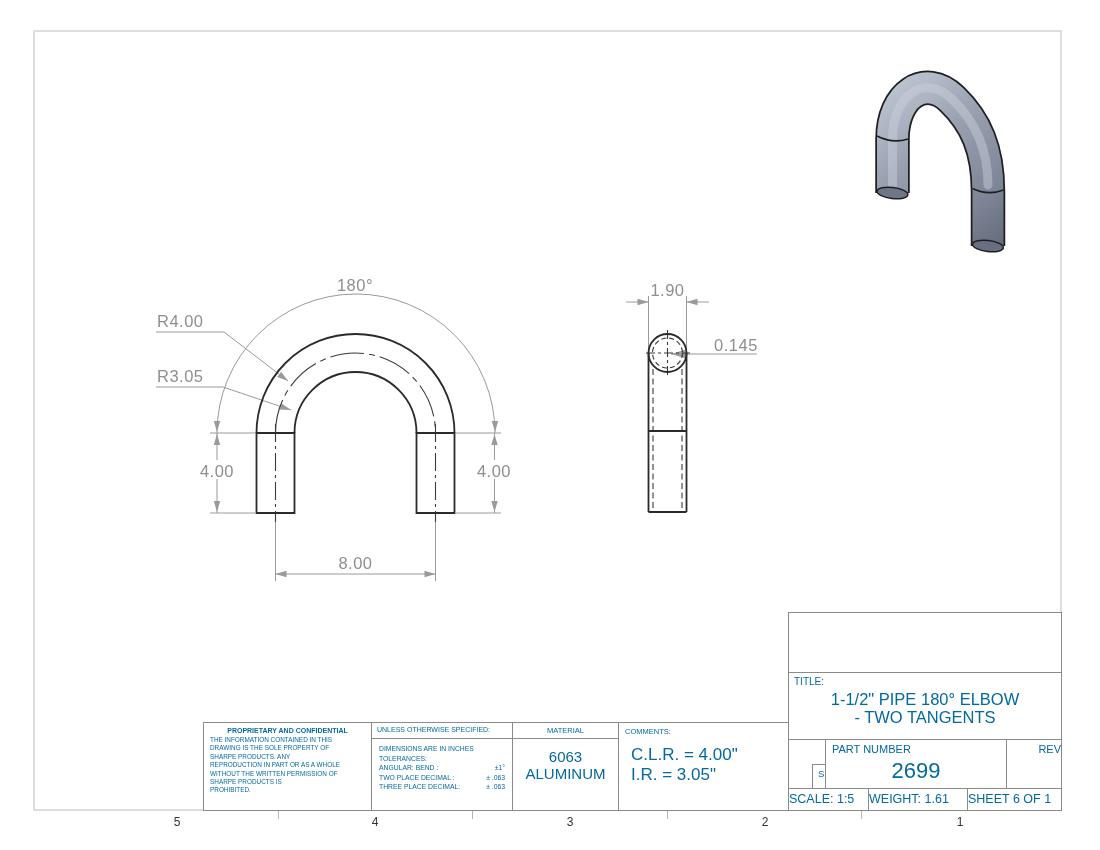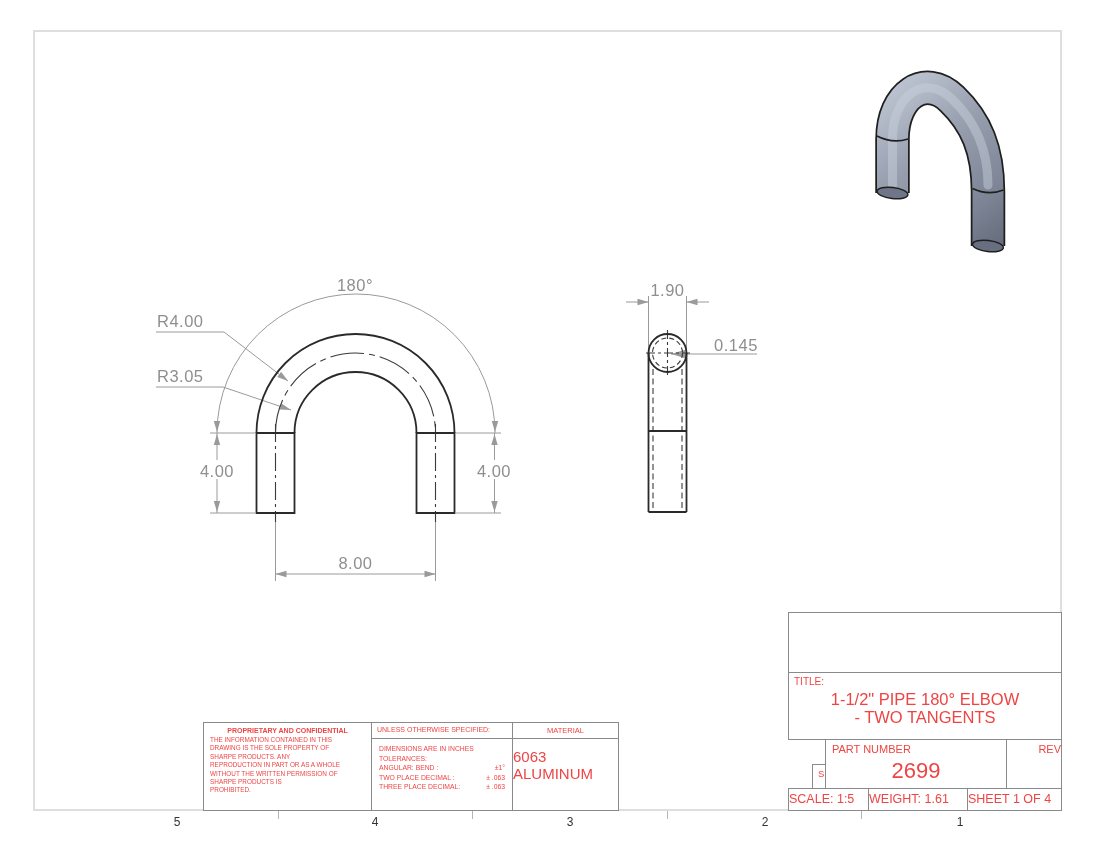--- a/index.html
+++ b/index.html
@@ -3,29 +3,29 @@
 <meta charset="utf-8">
 <style>
   html,body{margin:0;padding:0;background:#ffffff;}
   .sheet{position:relative;width:1100px;height:850px;background:#fff;overflow:hidden;
          font-family:"Liberation Sans", sans-serif;}
   .frame{position:absolute;left:33px;top:30px;width:1025px;height:777px;
          border:2px solid #dedede;}
   svg{position:absolute;left:0;top:0;}
   .dimtext{fill:#8f8f8f;font-size:16.5px;letter-spacing:0.5px;}
   
-  .cell{position:absolute;border:1px solid #8a8a8a;background:#fff;box-sizing:border-box;color:#ef4444;}
+  .cell{position:absolute;border:1px solid #8a8a8a;background:#fff;box-sizing:border-box;color:#0369a1;}
   .cell .hdr{border-bottom:1px solid #8a8a8a;}
   .prop-title{font-size:7px;font-weight:bold;text-align:center;padding-top:4px;}
   .prop-body{font-size:6.4px;line-height:8.4px;padding:2px 5px 0 6px;}
   .tol-hdr{font-size:7px;padding:3px 0 2px 5px;height:10px;}
   .tol-body{font-size:6.8px;line-height:9.5px;padding:5px 7px 0 7px;}
   .tol-row{display:flex;justify-content:space-between;}
   .mat-hdr{font-size:7.5px;text-align:center;padding:3px 0 2px 0;height:10px;}
-  .mat-body{font-size:15px;line-height:17px;margin-top:9px;}
+  .mat-body{font-size:15px;text-align:center;line-height:17px;margin-top:9px;}
   .com-hdr{font-size:7.5px;padding:4px 0 0 6px;}
   .com-body{font-size:17px;line-height:20px;padding-left:12px;margin-top:9px;}
   .tb-title-label{font-size:10px;padding:3px 0 0 5px;}
   .tb-title-lines{font-size:16.5px;text-align:center;line-height:18px;margin-top:3px;}
   .sz-label{font-size:9.5px;padding:3px 0 0 5px;}
   .sz-letter{font-size:28px;font-weight:bold;padding:1px 0 0 7px;line-height:26px;}
   .pn-label{font-size:11px;padding:3px 0 0 6px;}
   .pn-value{font-size:22px;text-align:center;margin-top:3px;}
   .rev-label{font-size:11px;text-align:right;padding-top:3px;}
   .srow{font-size:12.5px;line-height:21px;}
@@ -201,20 +201,27 @@
   </div>
 
   <div class="cell" style="left:512px;top:722px;width:107px;height:89px;">
     <div class="hdr mat-hdr">MATERIAL</div>
     <div class="mat-body">
       <div>6063</div>
       <div>ALUMINUM</div>
     </div>
   </div>
 
+  <div class="cell" style="left:618px;top:722px;width:171px;height:89px;">
+    <div class="com-hdr">COMMENTS:</div>
+    <div class="com-body">
+      <div>C.L.R. = 4.00"</div>
+      <div>I.R. = 3.05"</div>
+    </div>
+  </div>
 
   <div class="cell" style="left:788px;top:612px;width:274px;height:61px;"></div>
 
   <div class="cell" style="left:788px;top:672px;width:274px;height:68px;">
     <div class="tb-title-label">TITLE:</div>
     <div class="tb-title-lines">
       <div>1-1/2" PIPE 180° ELBOW</div>
       <div>- TWO TANGENTS</div>
     </div>
   </div>
@@ -226,21 +233,21 @@
   <div class="cell" style="left:825px;top:739px;width:182px;height:50px;">
     <div class="pn-label">PART NUMBER</div>
     <div class="pn-value">2699</div>
   </div>
   <div class="cell" style="left:1006px;top:739px;width:56px;height:50px;">
     <div class="rev-label">REV</div>
   </div>
 
   <div class="cell srow" style="left:788px;top:788px;width:81px;height:23px;">SCALE: 1:5</div>
   <div class="cell srow" style="left:868px;top:788px;width:100px;height:23px;">WEIGHT: 1.61</div>
-  <div class="cell srow" style="left:967px;top:788px;width:95px;height:23px;">SHEET 1 OF 4</div>
+  <div class="cell srow" style="left:967px;top:788px;width:95px;height:23px;">SHEET 6 OF 1</div>
 
   <div class="zone" style="left:165px;">5</div>
   <div class="zone" style="left:363px;">4</div>
   <div class="zone" style="left:558px;">3</div>
   <div class="zone" style="left:753px;">2</div>
   <div class="zone" style="left:948px;">1</div>
   <div class="ztick" style="left:278px;"></div>
   <div class="ztick" style="left:472px;"></div>
   <div class="ztick" style="left:667px;"></div>
   <div class="ztick" style="left:861px;"></div>

